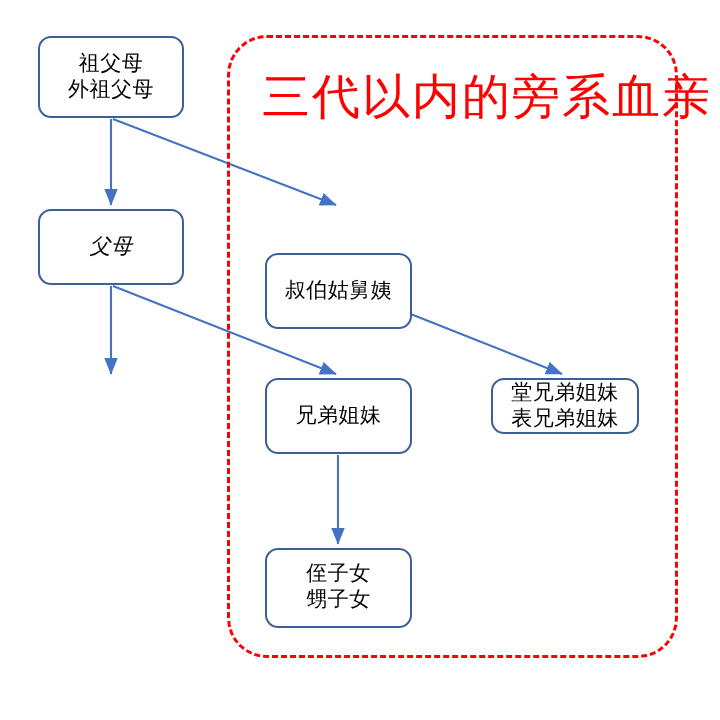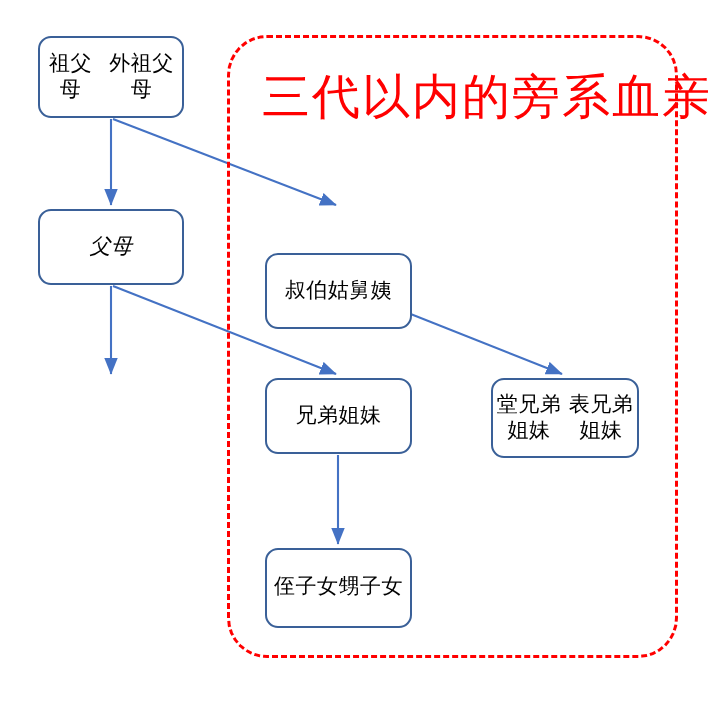--- a/index.html
+++ b/index.html
@@ -26,21 +26,21 @@
     height: 720px;
     pointer-events: none;
   }
   .node {
     position: absolute;
     box-sizing: border-box;
     background: #ffffff;
     border: 2.2px solid #3A6098;
     border-radius: 13px;
     display: flex;
-    flex-direction: row;
+    flex-direction: column;
     align-items: center;
     justify-content: center;
     text-align: center;
     color: #000000;
     font-size: 21px;
     line-height: 1.22;
     letter-spacing: 0.5px;
     z-index: 3;
   }
   .node .line2 {
@@ -107,18 +107,18 @@
 
   <div class="node" style="left:265px; top:378px; width:147px; height:76px;">
     <span class="line1">兄弟姐妹</span>
   </div>
 
   <div class="node" style="left:265px; top:548px; width:147px; height:80px;font-family:Liberation Mono, monospace;">
     <span class="line1">侄子女</span>
     <span class="line2">甥子女</span>
   </div>
 
-  <div class="node" style="left:491px; top:378px; width:148px; height:80px;">
+  <div class="node" style="left:491px; top:378px; width:148px; height:56px;">
     <span class="line1">堂兄弟姐妹</span>
     <span class="line2">表兄弟姐妹</span>
   </div>
 
 </div>
 
 </body></html>

